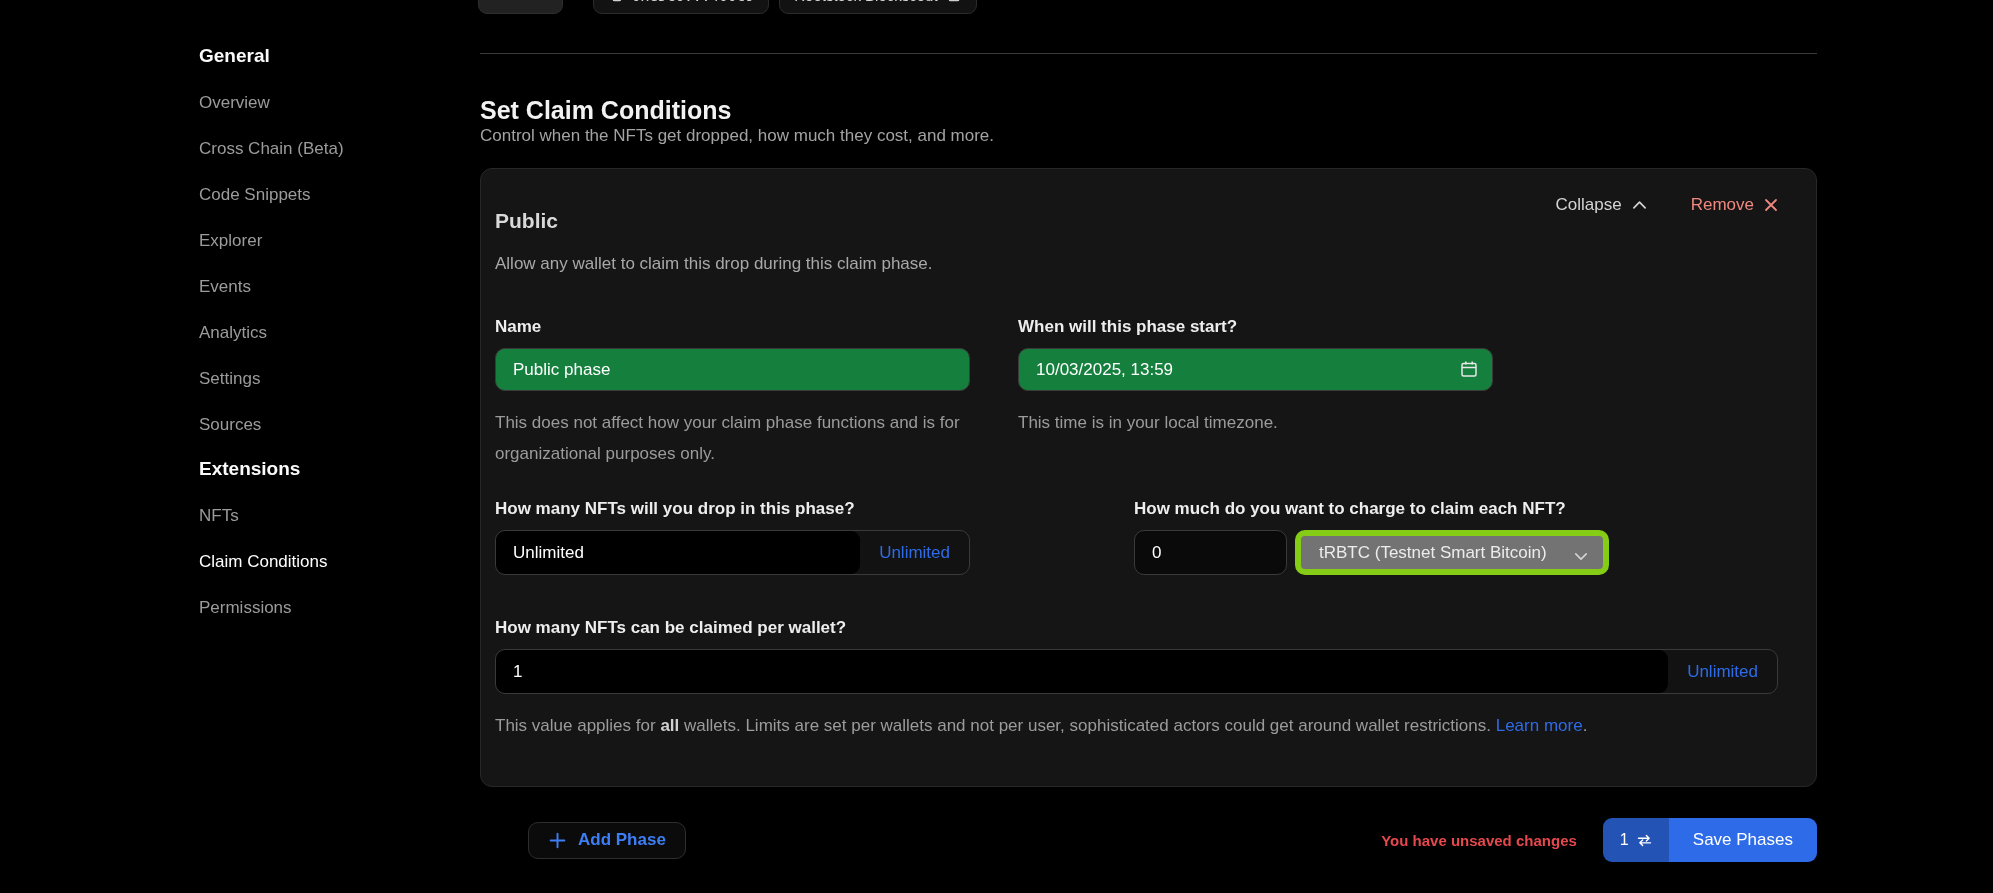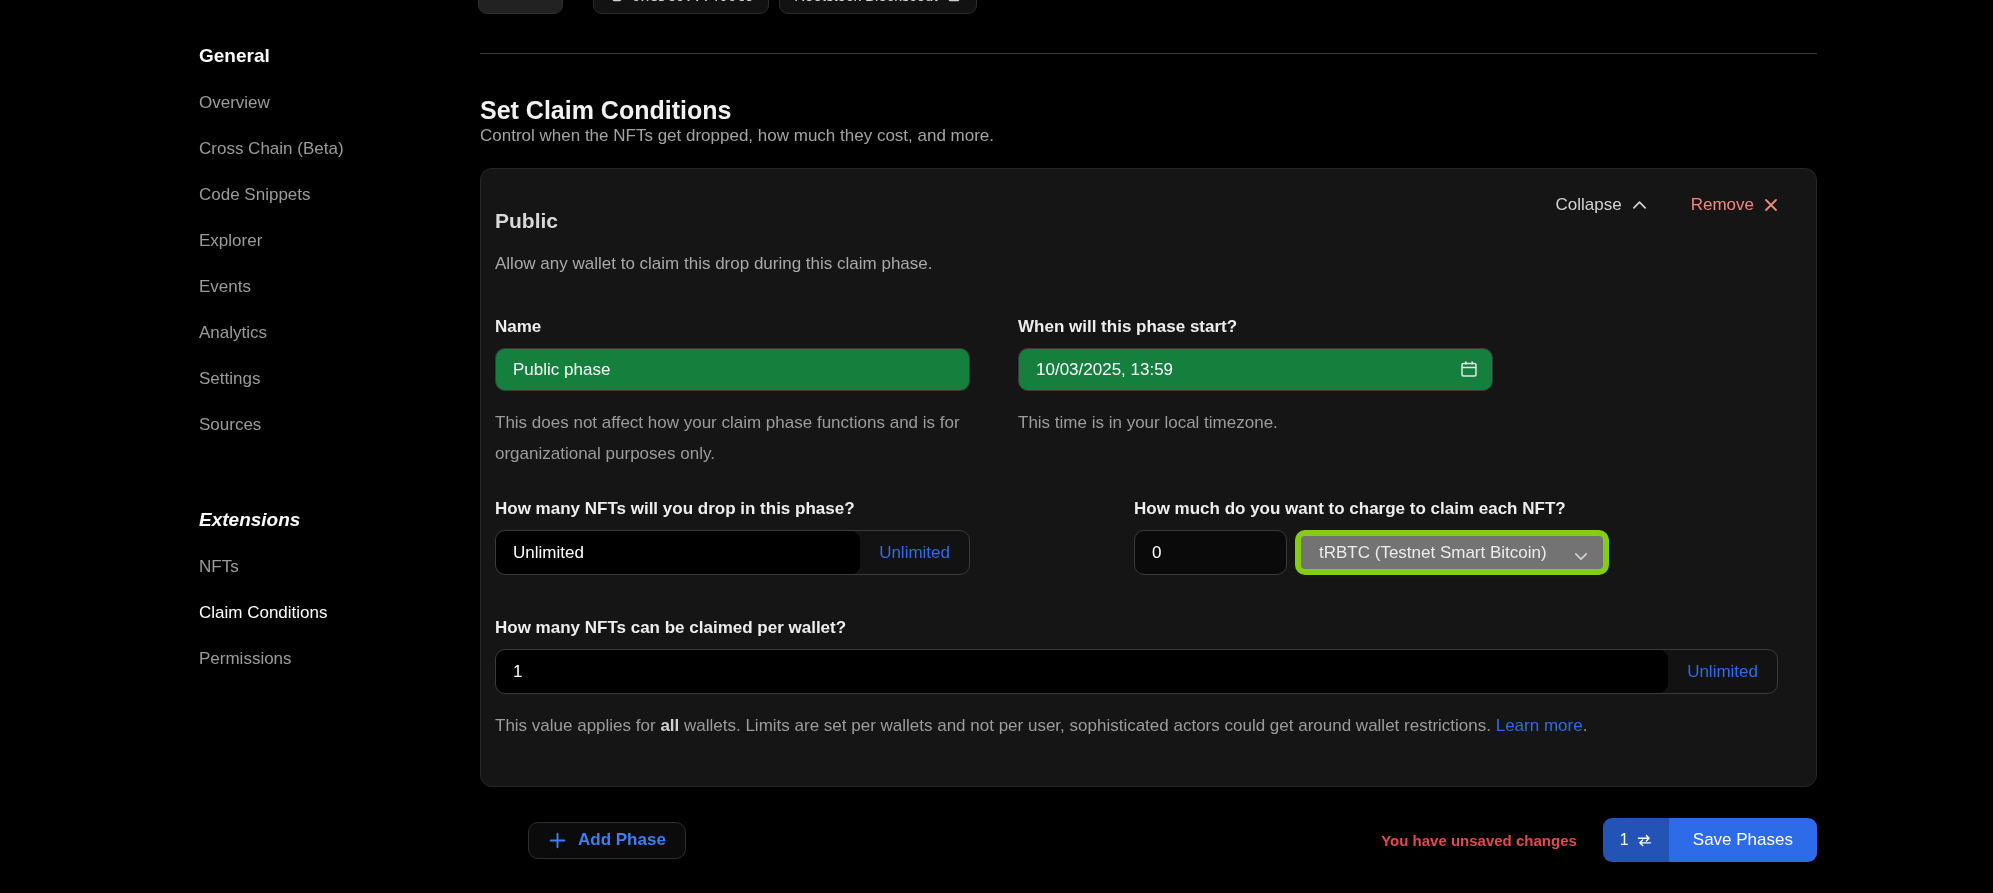--- a/index.html
+++ b/index.html
@@ -11,21 +11,21 @@
   .partial-btn { width:85px; background:#222; border:1px solid #2e2e2e; border-radius:9px; }
   .chip { display:flex; align-items:center; gap:9px; background:#121212; border:1px solid #2b2b2b;
     border-radius:9px; padding:0 14px; color:#d8d8d8; }
   .chip.addr { margin-left:30px; font-family:"DejaVu Sans Mono", monospace; font-size:14px; letter-spacing:.3px; }
   .chip.scan { margin-left:10px; font-size:15px; font-weight:500; }
   .chip svg { flex:0 0 auto; }
 
   
   .sidebar { position:absolute; left:199px; top:44px; width:250px; }
   .side-header { font-size:19px; font-weight:700; color:#fafafa; line-height:23px; }
-  .side-header.second { margin-top:73px;font-style:italic; }
+  .side-header.second { margin-top:22px; }
   .side-item { font-size:17px; line-height:20px; color:#9b9b9b; margin-top:26px; cursor:pointer; }
   .side-item.active { color:#ffffff; font-weight:500; }
 
   
   .content { position:absolute; left:480px; top:0; width:1337px; }
   .top-divider { position:absolute; top:53px; left:0; width:100%; height:1px; background:#3a3a3a; }
   .page-title { margin-top:95px; font-size:25px; font-weight:700; color:#f2f2f2; line-height:30px; }
   .page-subtitle { font-size:17px; color:#a3a3a3; line-height:21px; }
 
   

